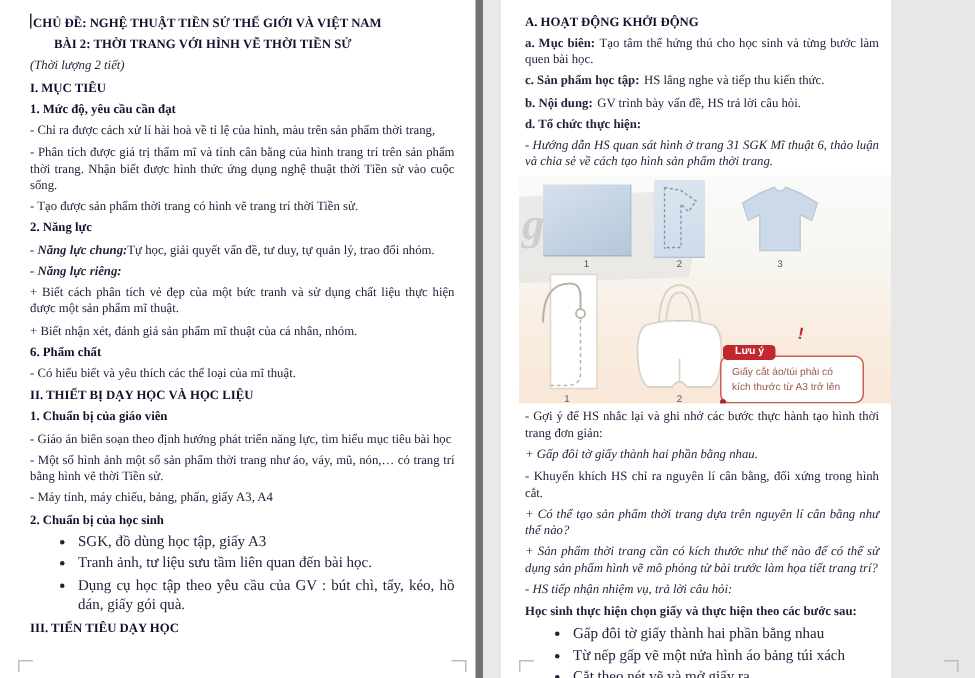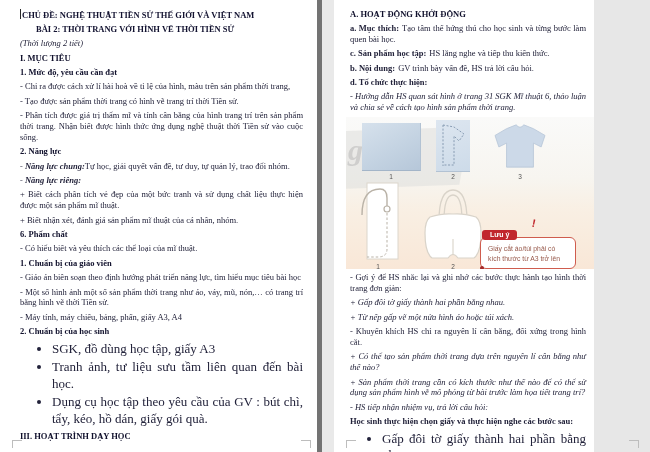--- a/index.html
+++ b/index.html
@@ -22,21 +22,21 @@
   .title{font-size:10.3px;font-weight:bold;margin:2px 0 5px 0;text-align:center;color:#121230;}
   .subtitle{font-size:9.4px;font-weight:bold;margin:4px 0;text-align:center;color:#121230;padding-left:16px;}
   .duration{font-style:italic;margin:2px 0 11px 0;text-align:center;}
   .h1{font-weight:bold;color:#10102c;}
   .h2{font-weight:bold;color:#10102c;}
   .it{font-style:italic;}
   .bi{font-weight:bold;font-style:italic;}
   .bl{font-weight:bold;}
   .gap{margin-right:3px;}
   ul.doc-list{margin:2px 0;padding-left:32px;}
-  ul.doc-list li{font-size:13px;line-height:1.3;margin:1.5px 0;text-align:justify;}
+  ul.doc-list li{font-size:10px;line-height:1.3;margin:1.5px 0;text-align:justify;}
   .cursor{display:inline-block;width:1px;height:10px;background:#2a2a2a;margin-right:1px;vertical-align:-1px;}
   .grip{position:absolute;left:2px;top:3px;width:8px;height:14px;
     background-image:radial-gradient(circle,#5a5a5a 0.9px,transparent 1.1px);
     background-size:4px 4.8px;}
   .cmark{position:absolute;width:9px;height:7px;border:0 solid #bdbdbd;}
   .cm-l{border-top-width:1px;border-left-width:1px;}
   .cm-r{border-top-width:1px;border-right-width:1px;}
   
   .figure{
     position:relative;width:294px;height:152px;margin:2px 0 3px -4px;
@@ -78,48 +78,49 @@
   <div class="grip"></div>
 
   <div class="page page-left">
     <p class="title"><span class="cursor"></span><span>CHỦ ĐỀ: NGHỆ THUẬT TIỀN SỬ THẾ GIỚI VÀ VIỆT NAM</span></p>
     <p class="subtitle">BÀI 2: THỜI TRANG VỚI HÌNH VẼ THỜI TIỀN SỬ</p>
     <p class="duration">(Thời lượng 2 tiết)</p>
 
     <p class="h1">I. MỤC TIÊU</p>
     <p class="h2">1. Mức độ, yêu cầu cần đạt</p>
     <p>- Chỉ ra được cách xử lí hài hoà về tỉ lệ của hình, màu trên sản phẩm thời trang,</p>
+    <p>- Phân tích được giá trị thẩm mĩ và tính cân bằng của hình trang trí trên sản phẩm thời trang. Nhận biết được hình thức ứng dụng nghệ thuật thời Tiền sử vào cuộc sống.</p>
     <p>- Tạo được sản phẩm thời trang có hình vẽ trang trí thời Tiền sử.</p>
-    <p>- Phân tích được giá trị thẩm mĩ và tính cân bằng của hình trang trí trên sản phẩm thời trang. Nhận biết được hình thức ứng dụng nghệ thuật thời Tiền sử vào cuộc sống.</p>
     <p class="h2">2. Năng lực</p>
     <p><span class="bi">- Năng lực chung:</span><span>Tự học, giải quyết vấn đề, tư duy, tự quản lý, trao đổi nhóm.</span></p>
     <p class="bi">- Năng lực riêng:</p>
     <p>+ Biết cách phân tích vẻ đẹp của một bức tranh và sử dụng chất liệu thực hiện được một sản phẩm mĩ thuật.</p>
     <p>+ Biết nhận xét, đánh giá sản phẩm mĩ thuật của cá nhân, nhóm.</p>
     <p class="h2">6. Phẩm chất</p>
     <p>- Có hiểu biết và yêu thích các thể loại của mĩ thuật.</p>
 
+    <p class="h1">II. THIẾT BỊ DẠY HỌC VÀ HỌC LIỆU</p>
     <p class="h2">1. Chuẩn bị của giáo viên</p>
     <p>- Giáo án biên soạn theo định hướng phát triển năng lực, tìm hiểu mục tiêu bài học</p>
     <p>- Một số hình ảnh một số sản phẩm thời trang như áo, váy, mũ, nón,… có trang trí bằng hình vẽ thời Tiền sử.</p>
     <p>- Máy tính, máy chiếu, bảng, phấn, giấy A3, A4</p>
     <p class="h2">2. Chuẩn bị của học sinh</p>
     <ul class="doc-list">
       <li>SGK, đồ dùng học tập, giấy A3</li>
       <li>Tranh ảnh, tư liệu sưu tầm liên quan đến bài học.</li>
       <li>Dụng cụ học tập theo yêu cầu của GV : bút chì, tẩy, kéo, hồ dán, giấy gói quà.</li>
     </ul>
-    <p class="h1">III. HOẠT TRÌNH DẠY HỌC</p>
+    <p class="h1">III. TIẾN TIÊU DẠY HỌC</p>
   </div>
 
   <div class="gutter"></div>
 
   <div class="page page-right">
     <p class="h1">A. HOẠT ĐỘNG KHỞI ĐỘNG</p>
-    <p><span class="bl gap">a. Mục thích:</span><span>Tạo tâm thế hứng thú cho học sinh và từng bước làm quen bài học.</span></p>
+    <p><span class="bl gap">a. Mục biên:</span><span>Tạo tâm thế hứng thú cho học sinh và từng bước làm quen bài học.</span></p>
     <p><span class="bl gap">c. Sản phẩm học tập:</span><span>HS lắng nghe và tiếp thu kiến thức.</span></p>
     <p><span class="bl gap">b. Nội dung:</span><span>GV trình bày vấn đề, HS trả lời câu hỏi.</span></p>
     <p class="bl">d. Tổ chức thực hiện:</p>
     <p class="it">- Hướng dẫn HS quan sát hình ở trang 31 SGK Mĩ thuật 6, thảo luận và chia sẻ về cách tạo hình sản phẩm thời trang.</p>
 
     <div class="figure">
       <div class="wm-shape"></div>
       <div class="wm-text">g tạo</div>
 
       <div class="panel1"></div>
@@ -162,26 +163,25 @@
         <span class="note-mark">!</span>
         <div class="note-box">
           <span>Giấy cắt áo/túi phải có kích thước từ A3 trở lên</span>
           <span class="note-dot"></span>
         </div>
       </div>
     </div>
 
     <p>- Gợi ý để HS nhắc lại và ghi nhớ các bước thực hành tạo hình thời trang đơn giản:</p>
     <p class="it">+ Gấp đôi tờ giấy thành hai phần bằng nhau.</p>
-    <p class="it">+ Từ nếp gấp vẽ một nửa hình áo hoặc túi xách.</p>
     <p>- Khuyến khích HS chỉ ra nguyên lí cân bằng, đối xứng trong hình cắt.</p>
     <p class="it">+ Có thể tạo sản phẩm thời trang dựa trên nguyên lí cân bằng như thế nào?</p>
     <p class="it">+ Sản phẩm thời trang cần có kích thước như thế nào để có thể sử dụng sản phẩm hình vẽ mô phỏng từ bài trước làm họa tiết trang trí?</p>
     <p class="it">- HS tiếp nhận nhiệm vụ, trả lời câu hỏi:</p>
-    <p class="bl">Học sinh thực hiện chọn giấy và thực hiện nghe các bước sau:</p>
+    <p class="bl">Học sinh thực hiện chọn giấy và thực hiện theo các bước sau:</p>
     <ul class="doc-list">
       <li>Gấp đôi tờ giấy thành hai phần bằng nhau</li>
       <li>Từ nếp gấp vẽ một nửa hình áo bảng túi xách</li>
       <li>Cắt theo nét vẽ và mở giấy ra</li>
     </ul>
   </div>
 
   <div class="cmark cm-l" style="left:12px;top:440px;"></div>
   <div class="cmark cm-r" style="left:301px;top:440px;"></div>
   <div class="cmark cm-l" style="left:346px;top:440px;"></div>

